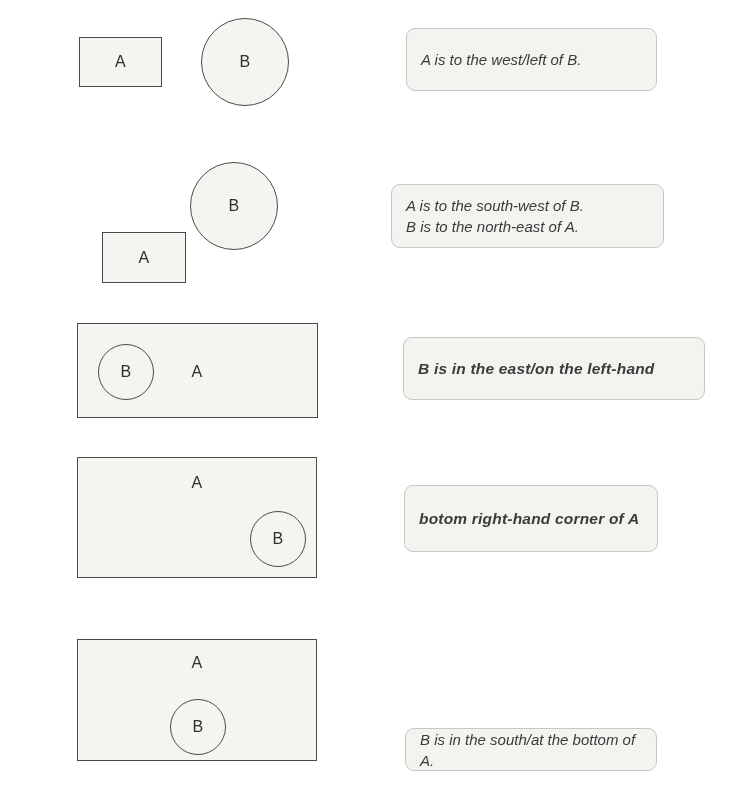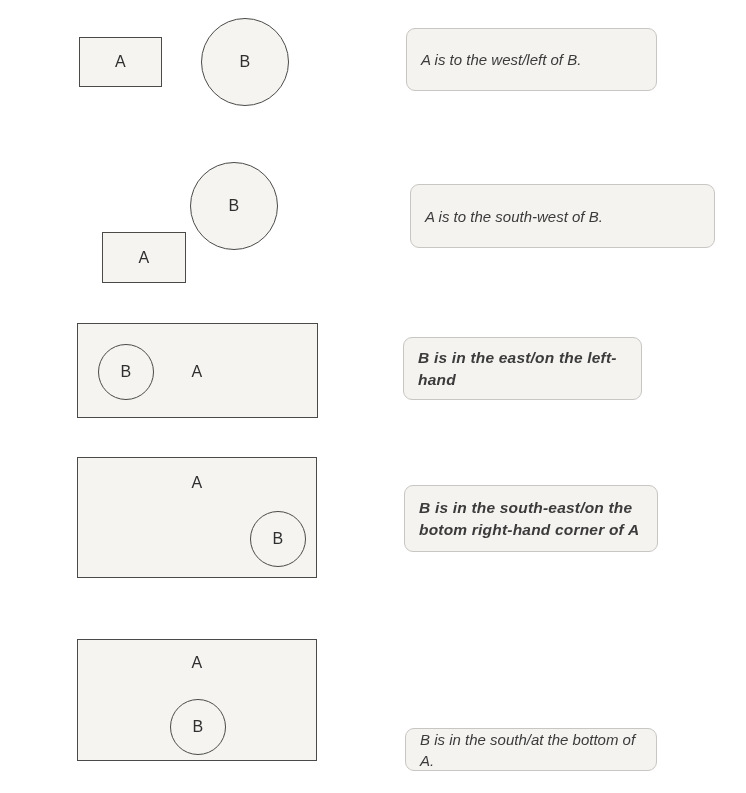--- a/index.html
+++ b/index.html
@@ -32,26 +32,26 @@
     font-size:15px;line-height:21px;
   }
   .caption.rounded{font-weight:600;font-size:15.5px;line-height:22px;letter-spacing:.2px;}
   
   #r1-rect   {left:79px;  top:37px;  width:83px;  height:50px;}
   #r1-circle {left:201px; top:18px;  width:88px;  height:88px;}
   #r1-caption{left:406px; top:28px;  width:251px; height:63px;}
   
   #r2-circle {left:190px; top:162px; width:88px;  height:88px;}
   #r2-rect   {left:102px; top:232px; width:84px;  height:51px;}
-  #r2-caption{left:410px; top:184px; width:305px; height:64px;}
+  #r2-caption{left:391px; top:184px; width:273px; height:64px;}
   
   #r3-rect   {left:77px;  top:323px; width:241px; height:95px;}
   #r3-circle {left:98px;  top:344px; width:56px;  height:56px;}
   #r3-label  {left:197px; top:372px;}
-  #r3-caption{left:403px; top:337px; width:239px; height:63px;align-items:flex-end;}
+  #r3-caption{left:403px; top:337px; width:302px; height:63px;}
   
   #r4-rect   {left:77px;  top:457px; width:240px; height:121px;}
   #r4-circle {left:250px; top:511px; width:56px;  height:56px;}
   #r4-label  {left:197px; top:483px;}
   #r4-caption{left:404px; top:485px; width:254px; height:67px;}
   
   #r5-rect   {left:77px;  top:639px; width:240px; height:122px;}
   #r5-circle {left:170px; top:699px; width:56px;  height:56px;}
   #r5-label  {left:197px; top:663px;}
   #r5-caption{left:405px; top:680px; width:252px; height:43px;margin-top:48px;}
@@ -72,38 +72,38 @@
   </div>
 
   <div class="shape circle" id="r2-circle">
     <span class="shape-label">B</span>
   </div>
   <div class="shape rect" id="r2-rect">
     <span class="shape-label">A</span>
   </div>
   <div class="caption" id="r2-caption">
     <div class="cap-line">A is to the south-west of B.</div>
+    <div class="cap-line">B is to the north-east of A.</div>
   </div>
 
   <div class="shape rect" id="r3-rect"></div>
   <div class="shape circle" id="r3-circle">
     <span class="shape-label">B</span>
   </div>
   <span class="floating-label" id="r3-label">A</span>
   <div class="caption rounded" id="r3-caption">
     <div class="cap-line">B is in the east/on the left-hand</div>
   </div>
 
   <div class="shape rect" id="r4-rect"></div>
   <span class="floating-label" id="r4-label">A</span>
   <div class="shape circle" id="r4-circle">
     <span class="shape-label">B</span>
   </div>
   <div class="caption rounded" id="r4-caption">
-    <div class="cap-line">B is in the south-east/on the</div>
     <div class="cap-line">botom right-hand corner of A</div>
   </div>
 
   <div class="shape rect" id="r5-rect"></div>
   <span class="floating-label" id="r5-label">A</span>
   <div class="shape circle" id="r5-circle">
     <span class="shape-label">B</span>
   </div>
   <div class="caption" id="r5-caption">
     <div class="cap-line">B is in the south/at the bottom of A.</div>

